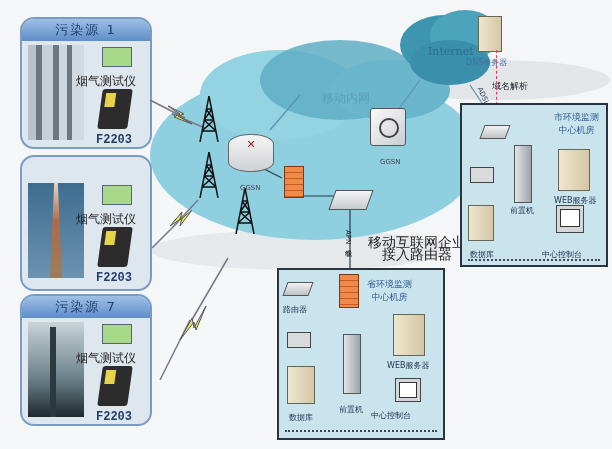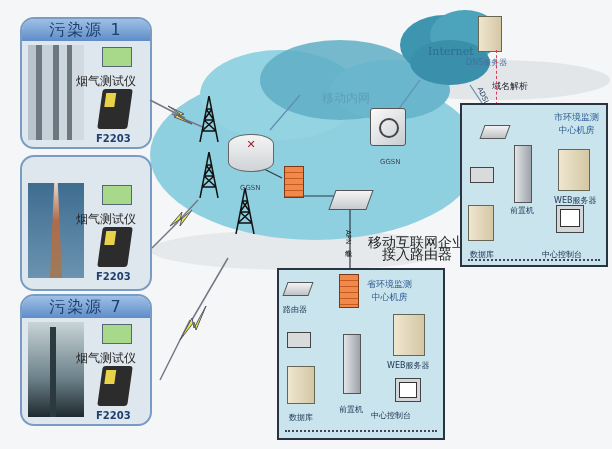--- a/index.html
+++ b/index.html
@@ -1,26 +1,26 @@
 <!DOCTYPE html>
 <html><head>
 <meta charset="utf-8">
 <style>
   html,body{margin:0;padding:0;}
   body{width:612px;height:449px;position:relative;overflow:hidden;background:#f4f6f7;font-family:"DejaVu Sans",sans-serif;}
   .abs{position:absolute;}
   .cloud{position:absolute;border-radius:50%;}
   .src-box{position:absolute;left:20px;width:128px;border:2px solid #7a9cc4;border-radius:14px;background:#dfe7ee;overflow:hidden;}
-  .src-title{height:22px;background:linear-gradient(#9ec0e6,#5f8dc8);color:#1f3f6f;font-size:16px;text-align:center;line-height:22px;letter-spacing:2px;}
+  .src-title{height:22px;background:linear-gradient(#9ec0e6,#5f8dc8);color:#1f3f6f;font-size:13px;text-align:center;line-height:22px;letter-spacing:2px;}
   .src-photo{position:absolute;left:6px;top:26px;width:56px;height:95px;}
   .analyzer{position:absolute;left:80px;top:28px;width:28px;height:18px;background:#a8d88a;border:1px solid #567;}
   .analyzer-label{position:absolute;left:54px;top:54px;font-size:12px;color:#222;white-space:nowrap;text-align:right;}
   .modem{position:absolute;left:78px;top:70px;width:30px;height:40px;background:#2c2c2c;border-radius:3px;transform:skewX(-8deg);}
   .modem:before{content:"";position:absolute;left:4px;top:4px;width:10px;height:14px;background:#e8d24a;}
-  .modem-label{position:absolute;left:74px;top:114px;font-size:10px;color:#1f3f6f;font-weight:bold;}
+  .modem-label{position:absolute;left:74px;top:114px;font-size:12px;color:#1f3f6f;font-weight:bold;font-family:Liberation Mono, monospace;}
   .label{position:absolute;font-size:8px;color:#1e3050;white-space:nowrap;}
   .tower{position:absolute;width:22px;height:46px;}
   .center-box{position:absolute;border:2px solid #2a3340;background:#c9e4ec;}
   .center-box .dots{position:absolute;left:6px;right:6px;height:0;border-top:2px dotted #445;}
   .center-title{position:absolute;font-size:9px;color:#2f5b94;text-align:center;line-height:13px;}
   .server{position:absolute;background:linear-gradient(90deg,#efe6cf,#d4c7a5);border:1px solid #665;}
   .tower-pc{position:absolute;background:linear-gradient(90deg,#e2e4e6,#9da3aa);border:1px solid #555;}
   .firewall{position:absolute;background:repeating-linear-gradient(#f08a4b 0 5px,#c85a24 5px 6px);border:1px solid #7a3a18;}
 </style>
 </head>

